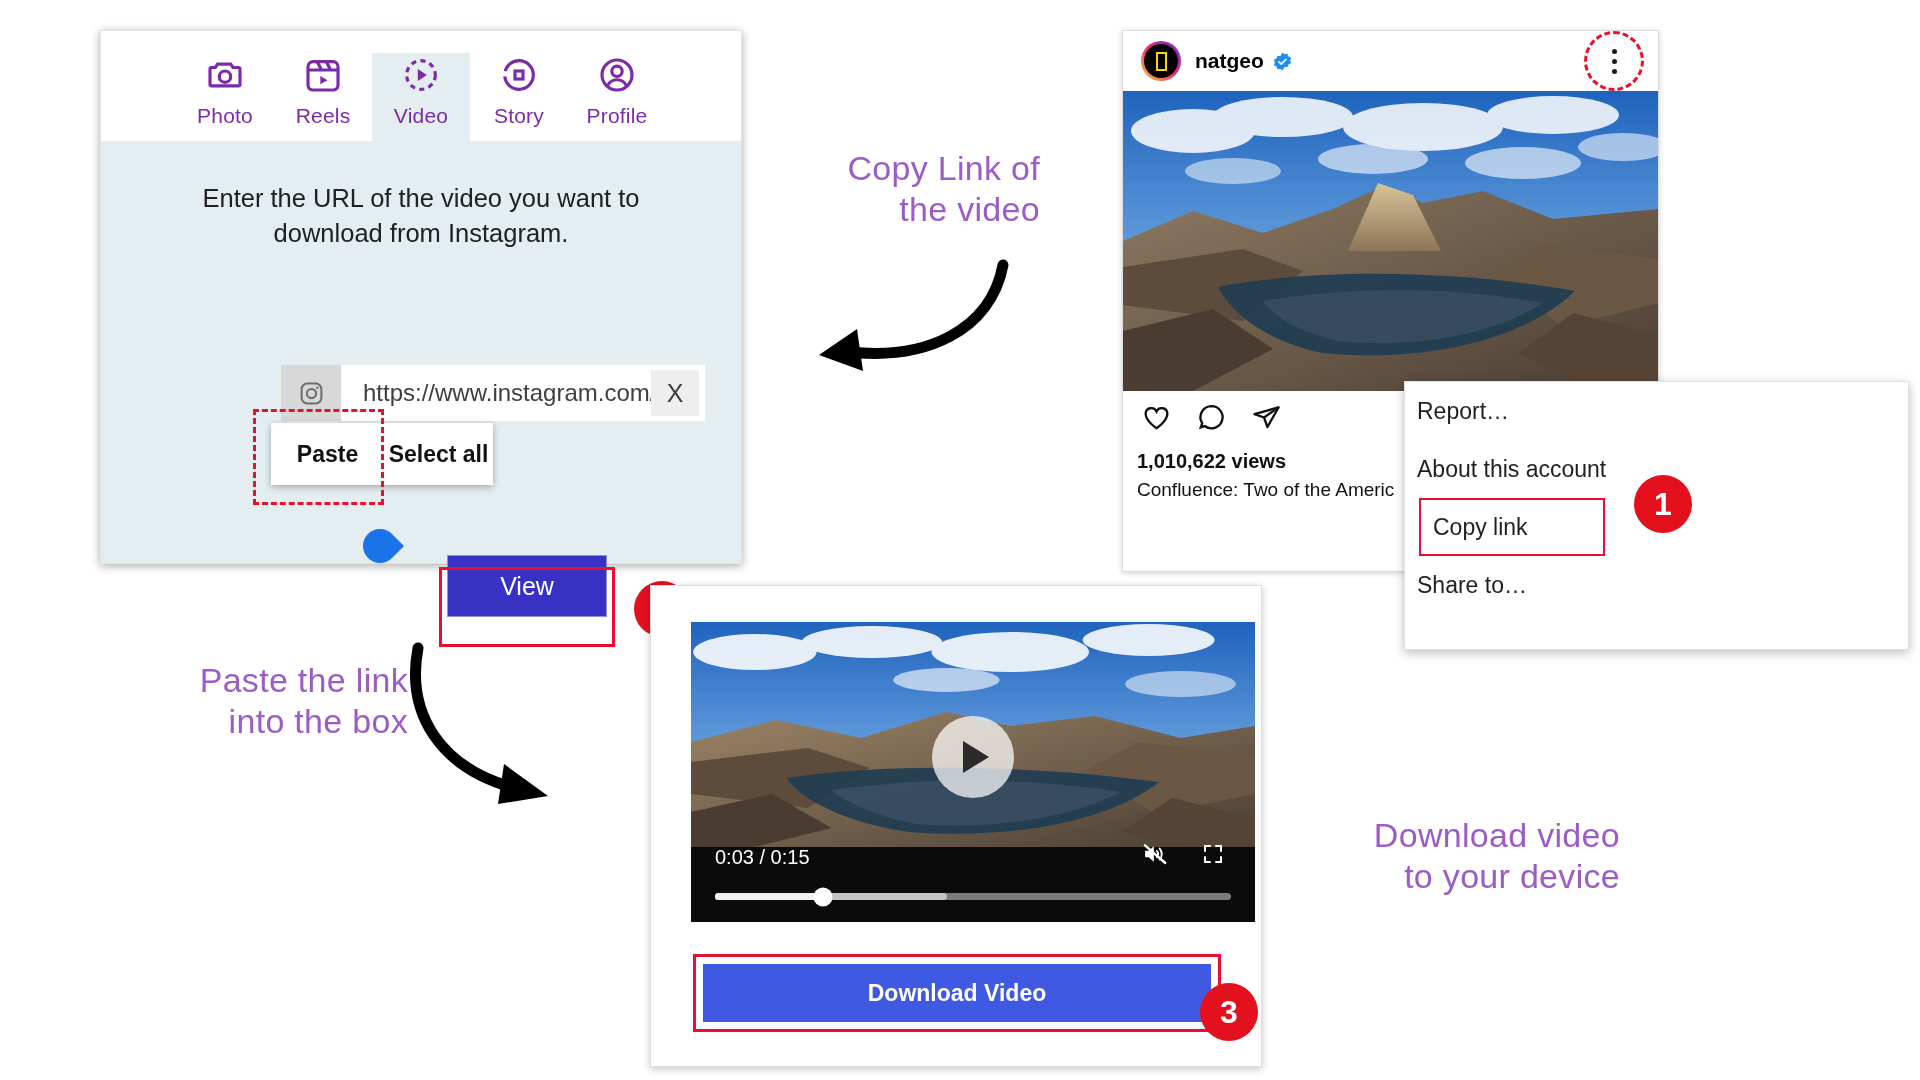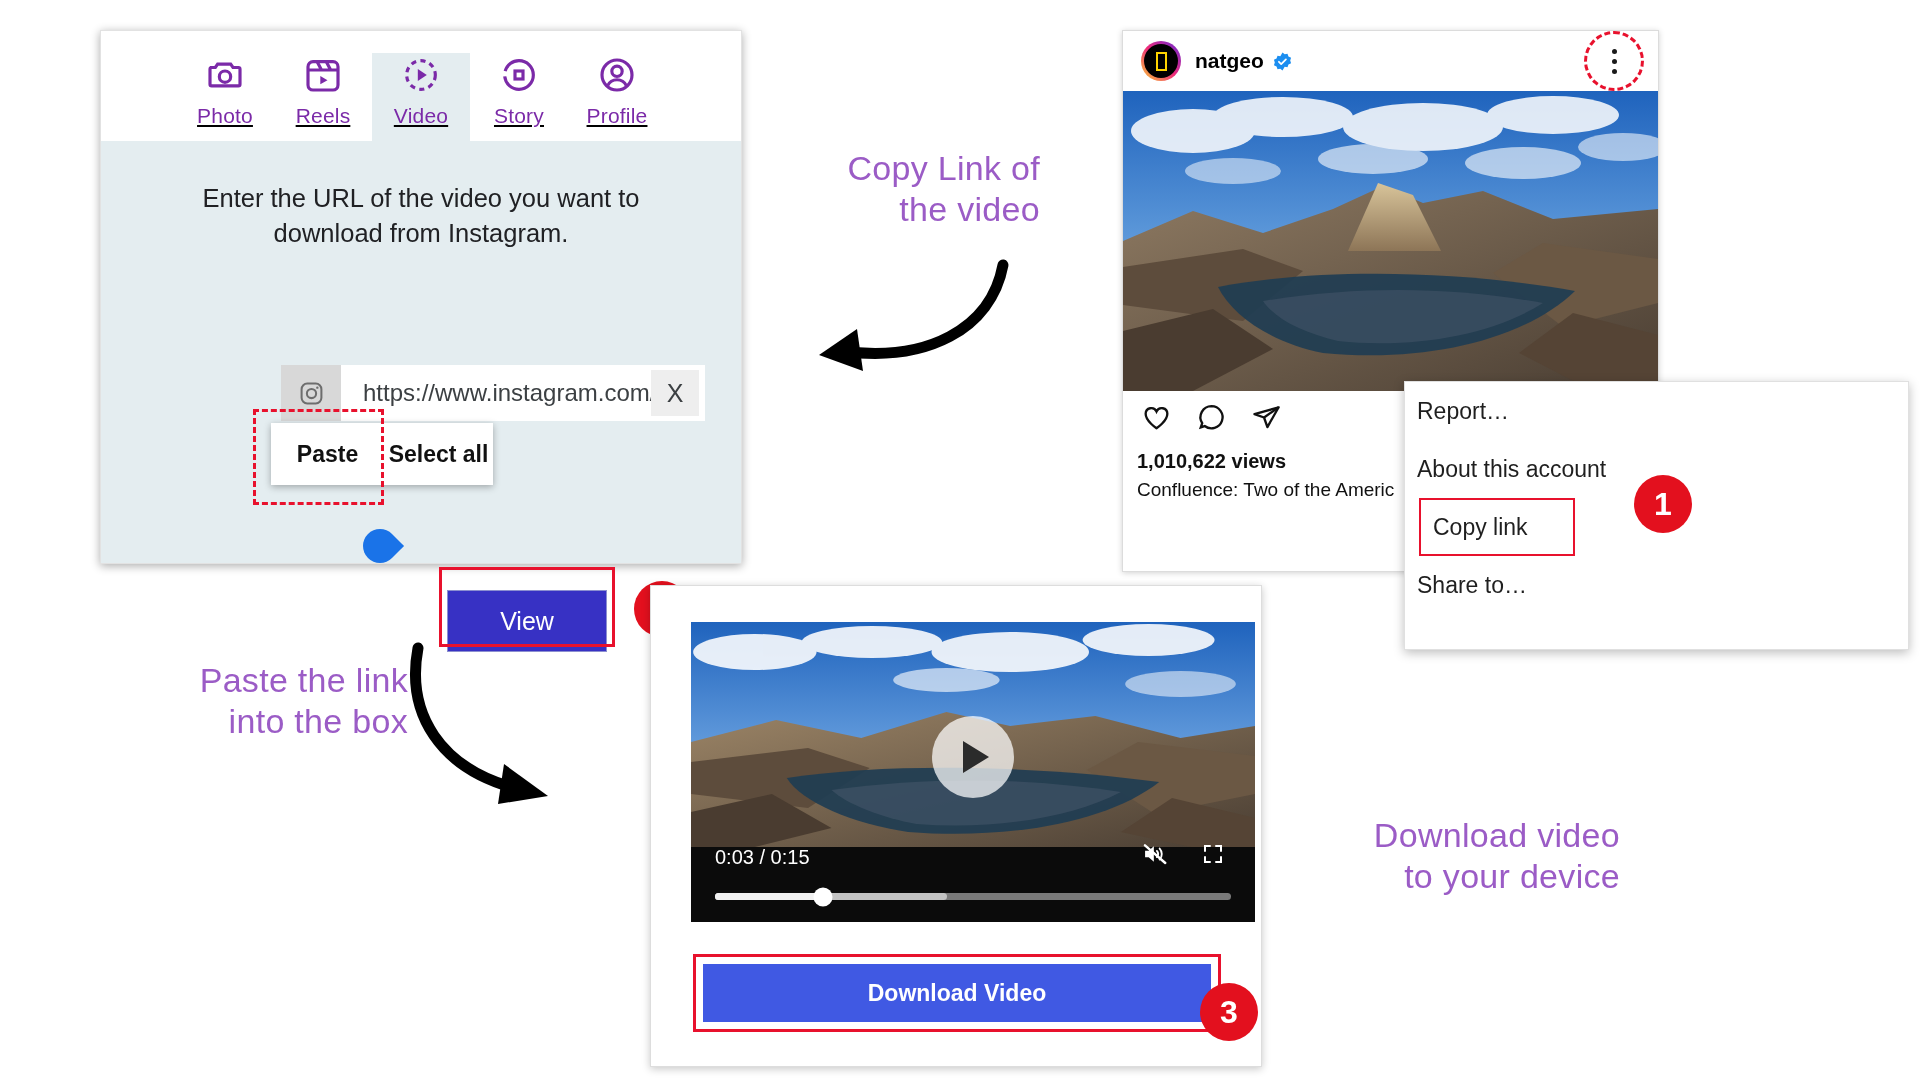--- a/index.html
+++ b/index.html
@@ -20,21 +20,21 @@
     border:1px solid #e2e2e2;
   }
   #tabbar{
     position:absolute;left:0;top:0;width:100%;height:110px;
     display:flex;align-items:flex-start;justify-content:center;
     padding-top:22px;box-sizing:border-box;
   }
   .tab{
     width:98px;height:88px;
     display:flex;flex-direction:column;align-items:center;justify-content:flex-start;
-    gap:7px;cursor:pointer;text-decoration:underline;
+    gap:7px;cursor:pointer;
   }
   .tab.active{background:#e4edf0;}
   .tab .ticon{height:44px;display:flex;align-items:center;justify-content:center;}
   .tab .tlabel{font-size:21px;color:#7b2aa8;letter-spacing:.2px;}
   #panel-body{
     position:absolute;left:0;top:110px;right:0;bottom:0;
     background:#e4edf0;
   }
   #instr{
     position:absolute;left:50px;top:40px;width:540px;
@@ -74,21 +74,21 @@
     position:absolute;left:152px;top:268px;width:125px;height:90px;
     border:3px dashed #e8112d;z-index:9;
   }
   
   #drop-cursor{
     position:absolute;left:262px;top:388px;width:34px;height:34px;
     background:#1a73e8;border-radius:50% 0 50% 50%;
     transform:rotate(45deg);z-index:10;
   }
   #view-btn{
-    position:absolute;left:346px;top:449px;width:160px;height:62px;
+    position:absolute;left:346px;top:414px;width:160px;height:62px;
     background:#3731c4;color:#ffffff;font-size:25px;
     display:flex;align-items:center;justify-content:center;
     border:1px solid #8c8fd0;box-sizing:border-box;
   }
   #view-hl{
     position:absolute;left:338px;top:426px;width:176px;height:80px;
     border:3px solid #e8112d;box-sizing:border-box;
   }
   .step-badge{
     border-radius:50%;background:#e3101e;color:#ffffff;
@@ -139,21 +139,21 @@
   
   #dropdown{
     left:1404px;top:381px;width:503px;height:267px;
     background:#ffffff;border:1px solid #e0e0e0;
     box-shadow:0 3px 10px rgba(0,0,0,.26);z-index:20;
   }
   .dd-item{
     height:58px;display:flex;align-items:center;
     padding-left:12px;font-size:23px;color:#1f1f1f;box-sizing:border-box;
   }
-  #dd-item-copylink{margin:0 0 0 14px;width:156px;border:2px solid #e8112d;}
+  #dd-item-copylink{margin:0 0 0 14px;width:186px;border:2px solid #e8112d;}
   #badge1{position:absolute;left:1634px;top:475px;width:58px;height:58px;font-size:32px;z-index:22;}
 
   
   #player-card{
     left:650px;top:585px;width:610px;height:480px;
     background:#ffffff;border:1px solid #dddddd;
     box-shadow:0 2px 8px rgba(0,0,0,.22);
   }
   #player{
     position:absolute;left:40px;top:36px;width:564px;height:300px;

